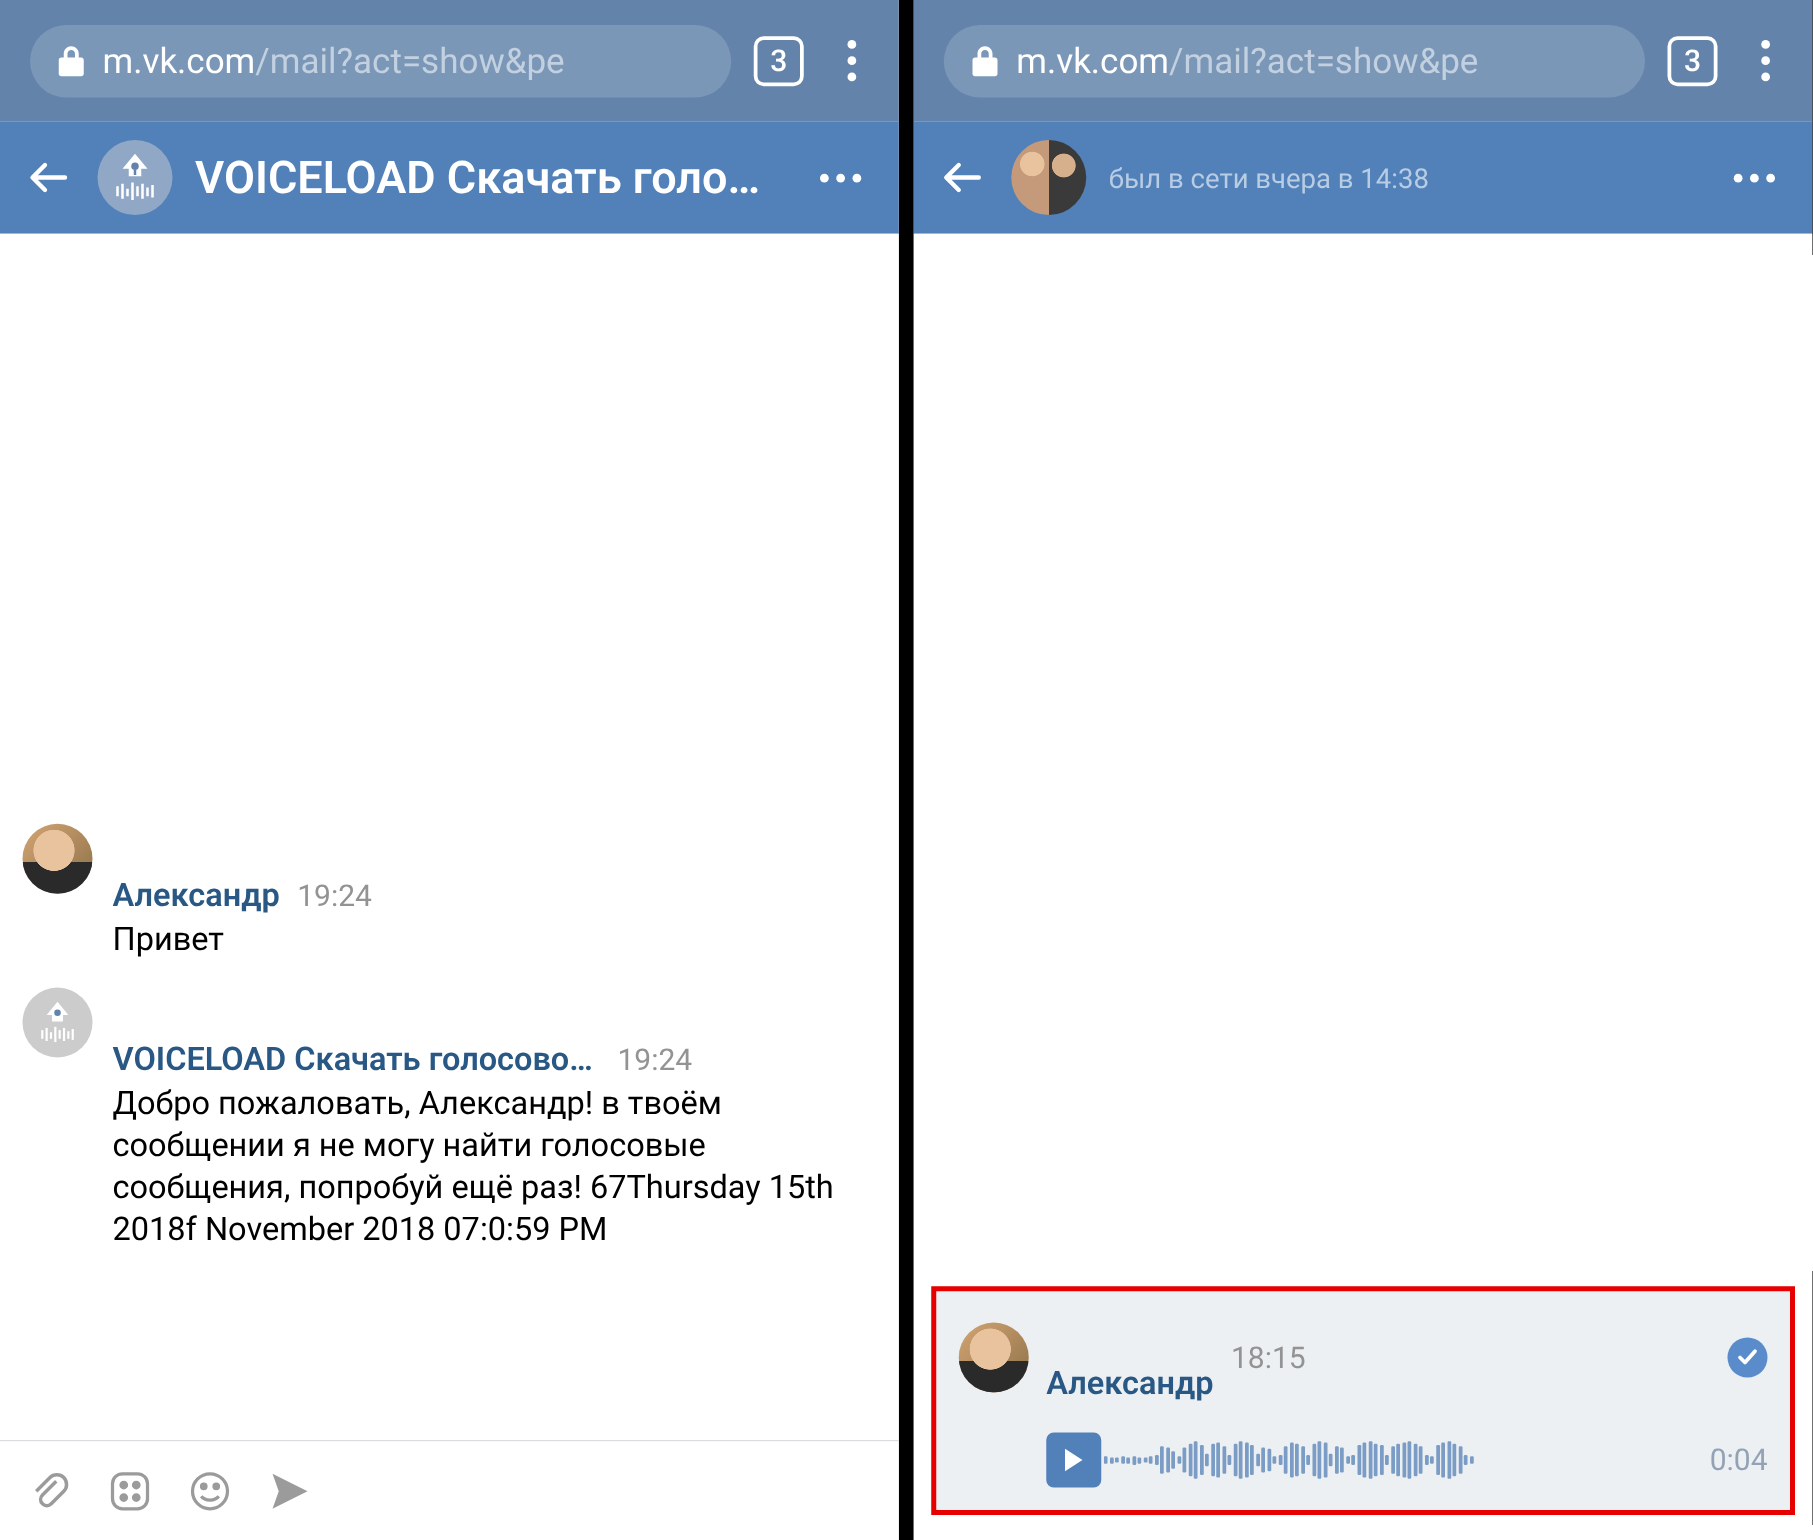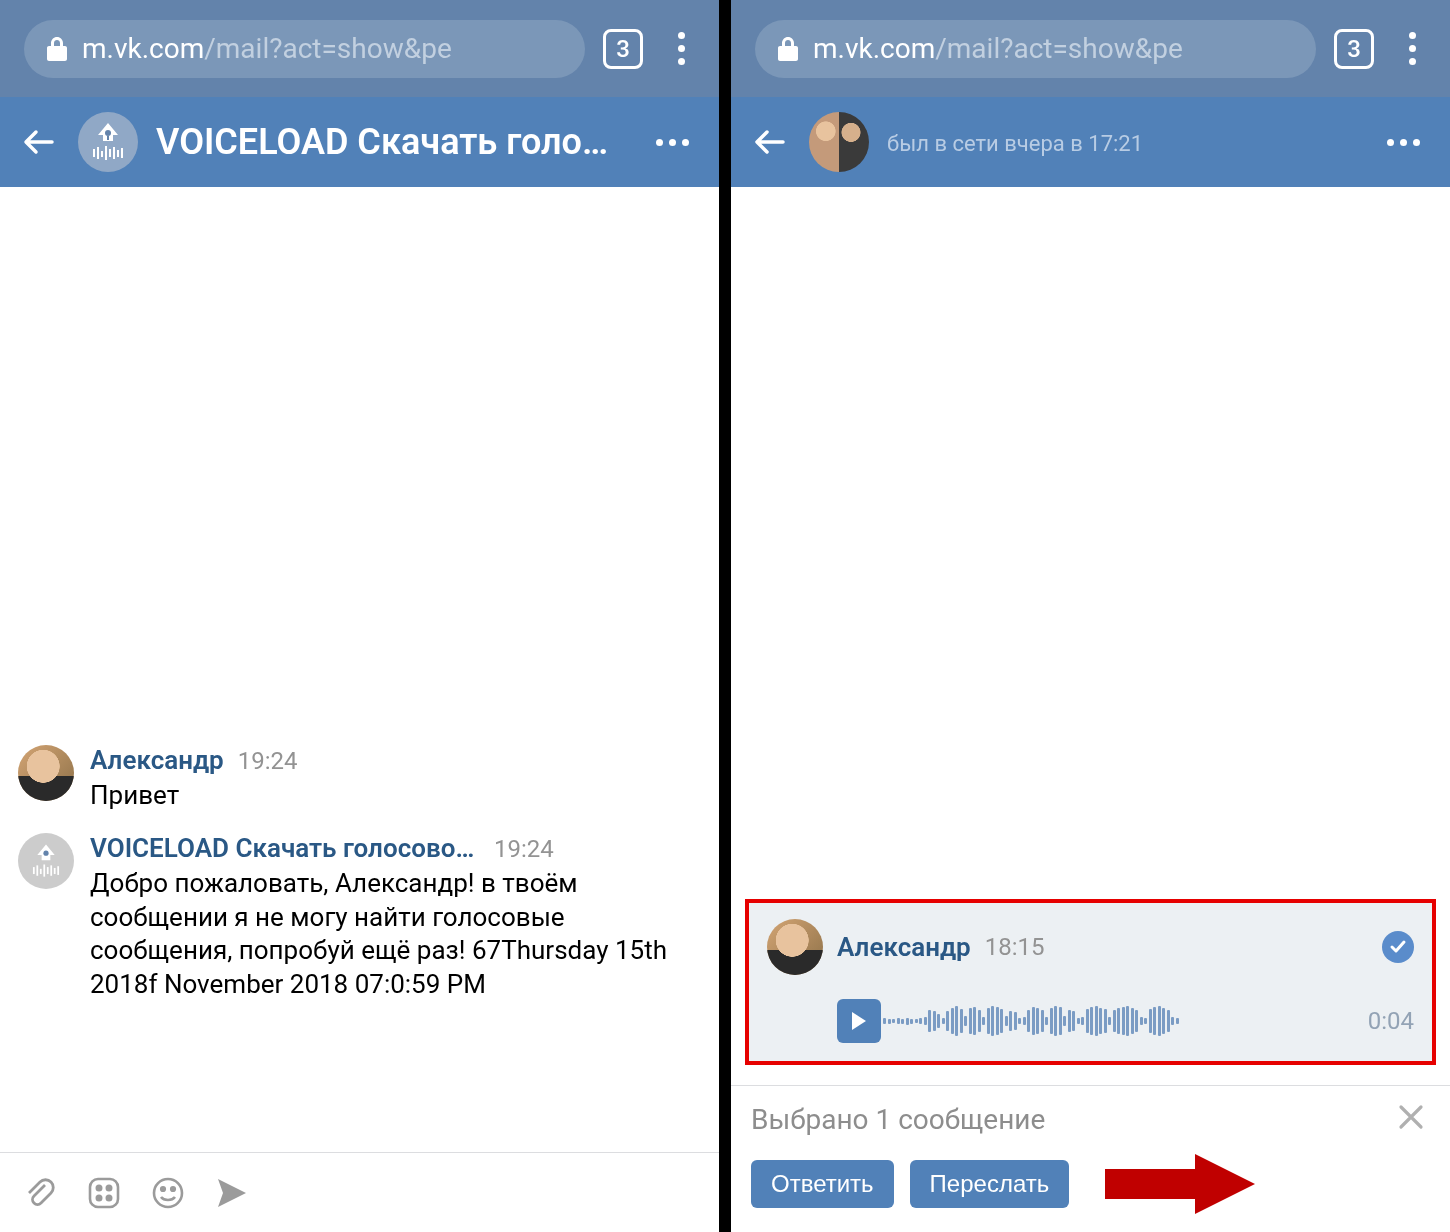--- a/index.html
+++ b/index.html
@@ -149,20 +149,21 @@
     align-items: baseline;
     gap: 14px;
   }
   .msg-sender {
     color: #2a5885;
     font-weight: 600;
     font-size: 26px;
     white-space: nowrap;
     overflow: hidden;
     text-overflow: ellipsis;
+    margin-top: 43px;
   }
   .msg-time {
     color: #939393;
     font-size: 24px;
     flex: none;
   }
   .msg-text {
     color: #000;
     font-size: 26px;
     line-height: 1.3;
@@ -448,21 +449,21 @@
           <span></span>
         </div>
     </div>
 
     <div class="chat-header">
       <svg class="back-arrow" viewBox="0 0 40 40" fill="none" stroke="#fff" stroke-width="3.5" stroke-linecap="round" stroke-linejoin="round">
           <path d="M32 20 H8 M16 10 L6 20 L16 30"></path>
         </svg>
       <div class="avatar duo-avatar"></div>
       <div class="chat-title-block">
-        <div class="chat-status">был в сети вчера в 17:21</div>
+        <div class="chat-status">был в сети вчера в 14:38</div>
       </div>
       <div class="hdots">
           <span></span>
           <span></span>
           <span></span>
         </div>
     </div>
 
     <div class="messages">
       <div class="voice-msg-wrap">
@@ -548,31 +549,14 @@
               <span style="height: 26px;"></span>
               <span style="height: 22px;"></span>
               <span style="height: 8px;"></span>
               <span style="height: 6px;"></span>
             </div>
           <span class="duration">0:04</span>
         </div>
       </div>
     </div>
 
-    <div class="selection-bar">
-      <div class="selection-info">
-        <span class="selection-text">Выбрано 1 сообщение</span>
-        <div class="selection-close">
-          <svg width="30" height="30" viewBox="0 0 30 30" stroke="#b0b0b0" stroke-width="3.2" stroke-linecap="round">
-              <path d="M5 5 L25 25 M25 5 L5 25"></path>
-            </svg>
-        </div>
-      </div>
-      <div class="selection-actions">
-        <button class="action-btn">Ответить</button>
-        <button class="action-btn">Переслать</button>
-        <svg class="big-arrow" width="150" height="60" viewBox="0 0 150 60">
-          <path fill="#c00000" d="M150 30 L90 0 L90 15 L0 15 L0 45 L90 45 L90 60 Z"></path>
-        </svg>
-      </div>
-    </div>
   </div>
 </div>
 
 </body></html>

